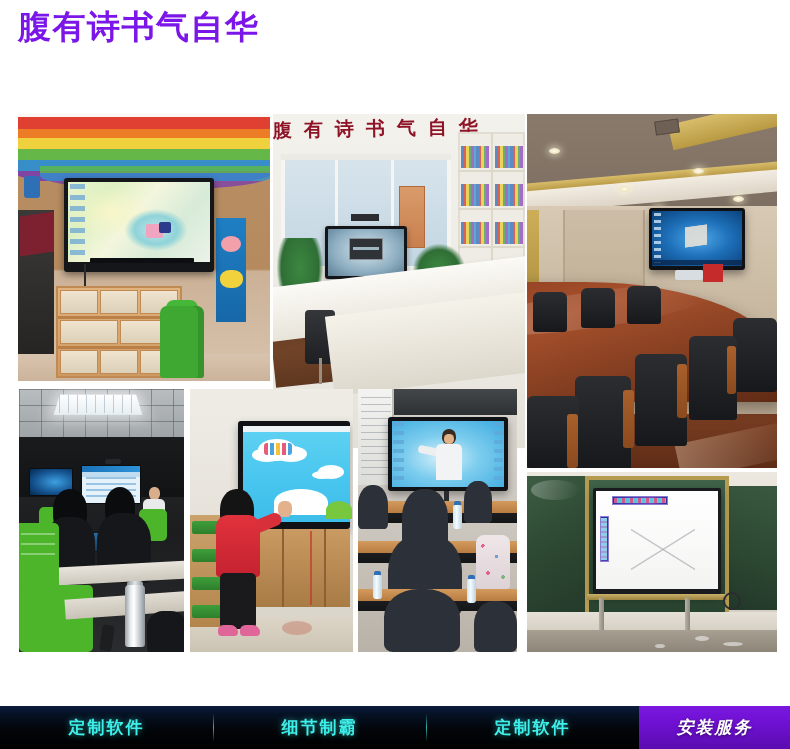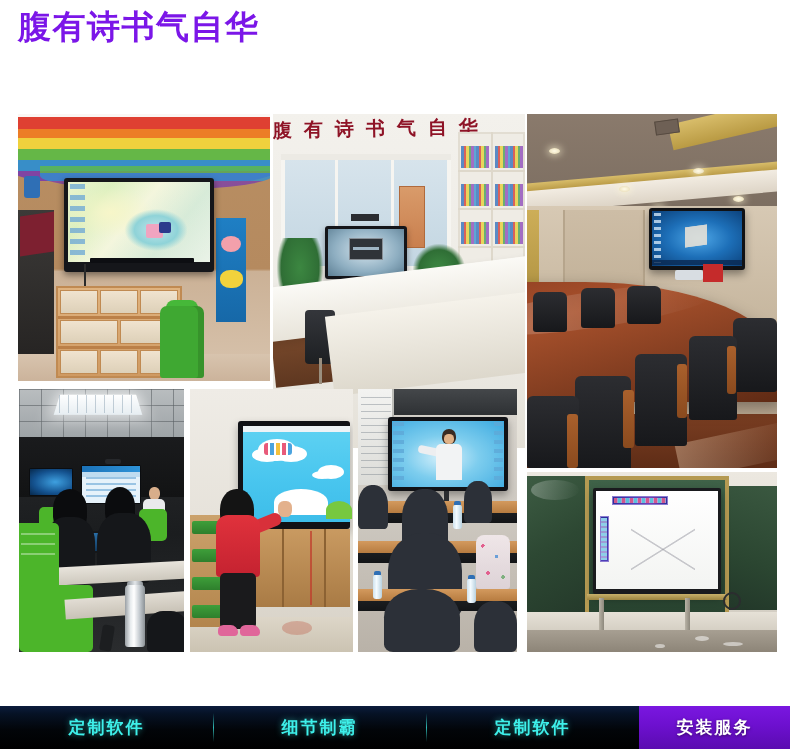--- a/index.html
+++ b/index.html
@@ -802,20 +802,21 @@
     top: 7px;
     bottom: 7px;
     width: 1px;
     background: linear-gradient(180deg, rgba(62,240,234,0) 0%, rgba(62,240,234,.75) 50%, rgba(62,240,234,0) 100%);
   }
   .nav-item.active {
     background: linear-gradient(180deg, #7a17e0 0%, #6d10cf 45%, #5a0cb0 100%);
     color: #ffffff;
     text-shadow: 0 1px 3px rgba(0,0,0,.5);
     flex: 0 0 151px;
+    font-style: italic;
   }
   .nav-item.active::before {
     display: none;
   }
 </style>
 </head>
 <body>
 
 <div class="page">
 

